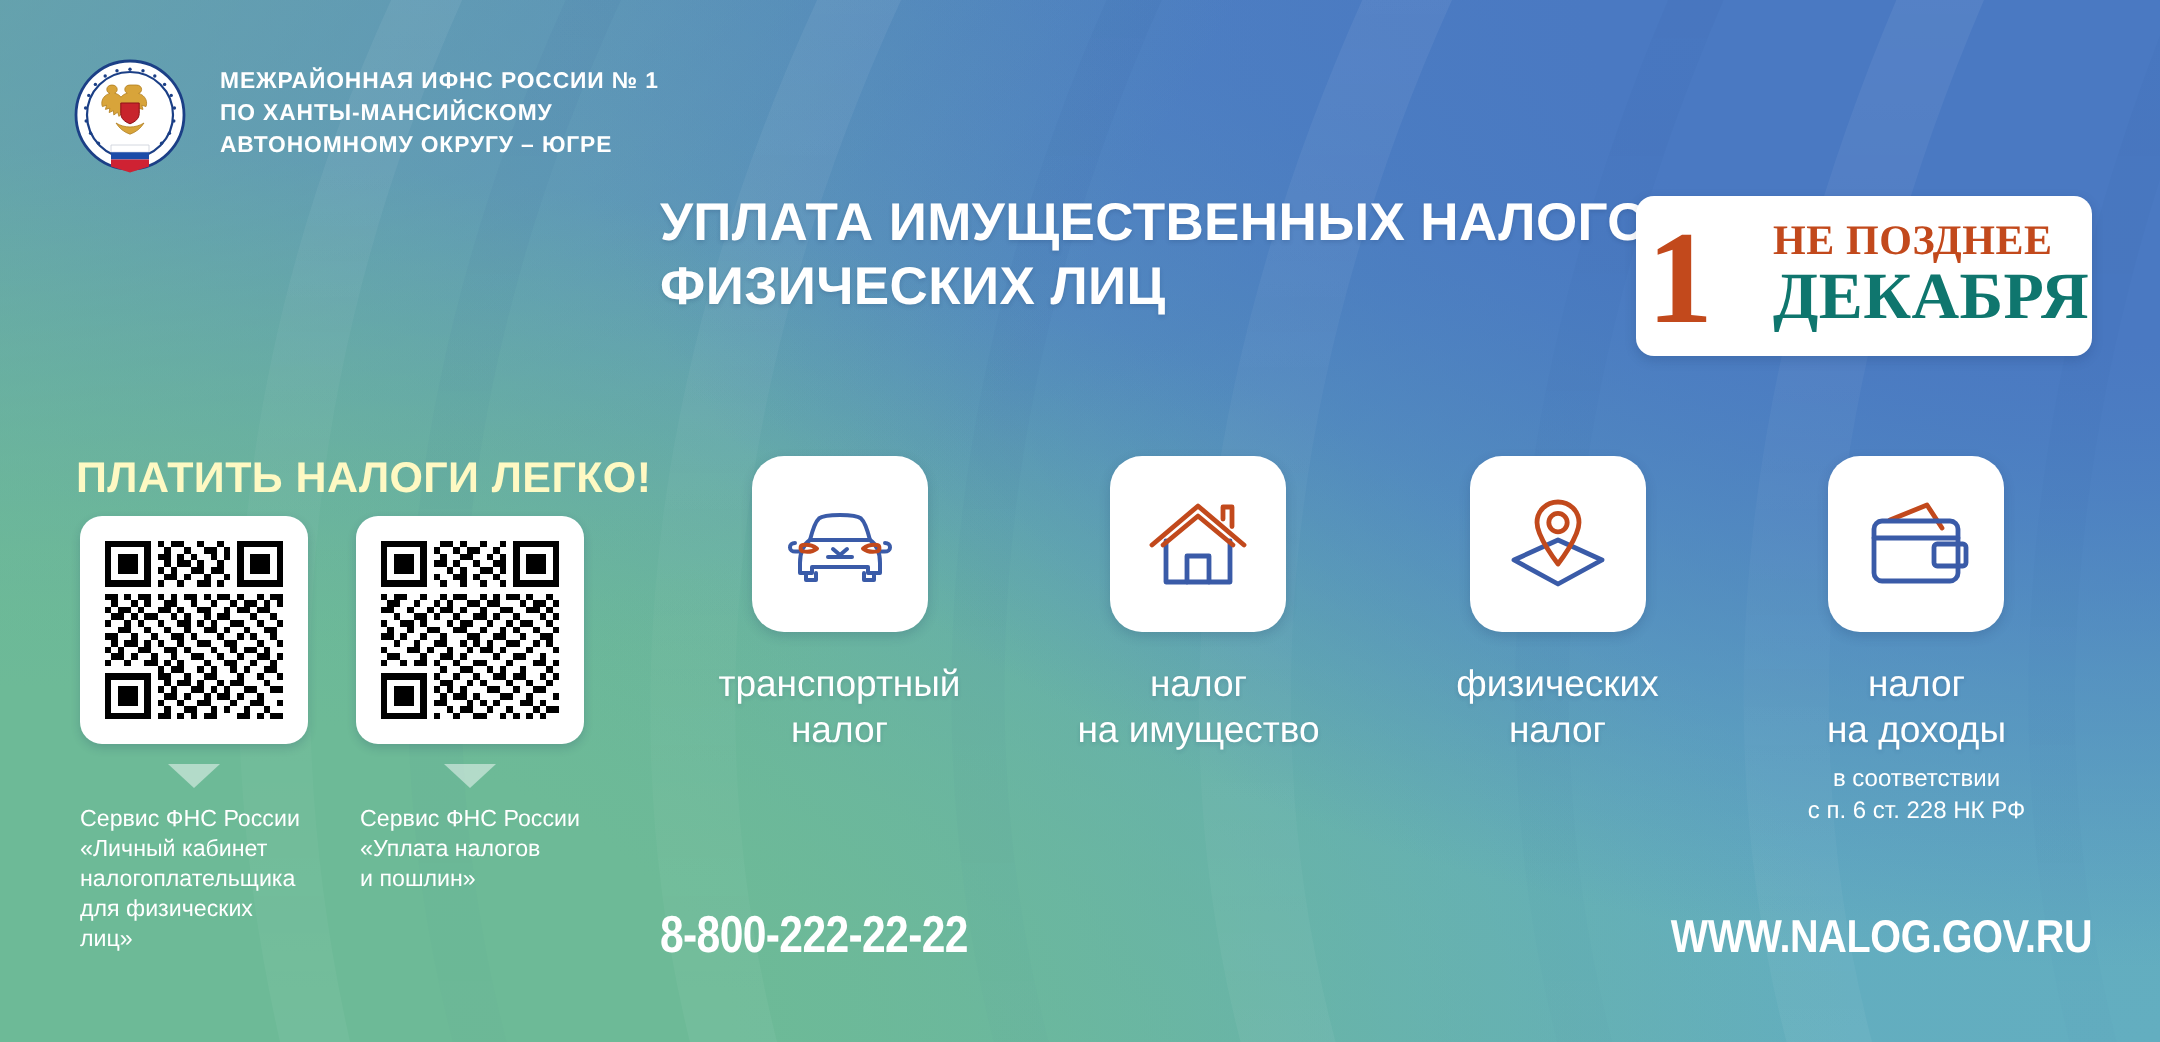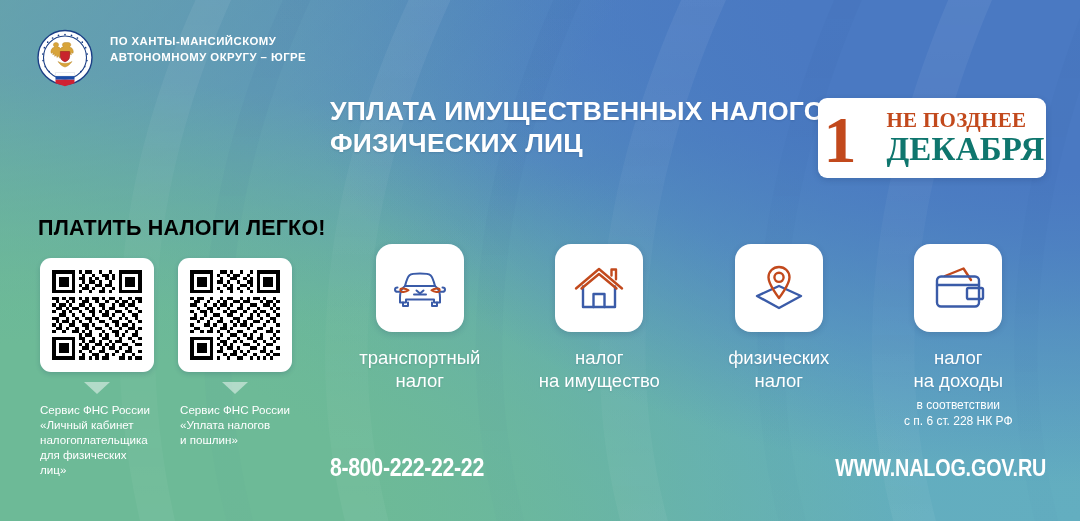--- a/index.html
+++ b/index.html
@@ -71,43 +71,43 @@
     font-size:21px;line-height:21px;color:#c2491c;letter-spacing:.3px;
   }
   .deadline-bot{
     font-family:"Liberation Serif", serif;font-weight:bold;
     font-size:33px;line-height:33px;color:#0f766e;letter-spacing:.2px;
     margin-top:2px;
   }
 
   
   .qr-head{
-    position:absolute;left:38px;top:216px;
-    color:#000000;font-weight:bold;font-size:21.5px;letter-spacing:.2px;
+    position:absolute;left:38px;top:227px;
+    color:#fef9c3;font-weight:bold;font-size:21.5px;letter-spacing:.2px;
   }
   .qr-row{position:absolute;left:40px;top:258px;display:flex;gap:24px;}
   .qr-col{width:114px;display:flex;flex-direction:column;align-items:center;}
   .qr-card{
     width:114px;height:114px;background:#ffffff;border-radius:11px;
     display:flex;align-items:center;justify-content:center;
     box-shadow:0 2px 5px rgba(20,45,90,.18);
   }
   .qr-card svg{display:block;}
   .qr-arrow{
     width:0;height:0;margin-top:10px;
     border-left:13px solid transparent;border-right:13px solid transparent;
     border-top:12px solid rgba(255,255,255,.48);
   }
   .qr-cap{
     margin-top:8px;color:#ffffff;font-size:11.6px;line-height:15px;
     white-space:pre-line;
   }
 
   
-  .cards{position:absolute;left:330px;top:244px;width:718px;display:flex;}
+  .cards{position:absolute;left:330px;top:228px;width:718px;display:flex;}
   .card{width:194px;display:flex;flex-direction:column;align-items:center;}
   .card-tile{
     width:88px;height:88px;background:#ffffff;border-radius:16px;
     display:flex;align-items:center;justify-content:center;
     box-shadow:0 2px 6px rgba(20,45,90,.18);
   }
   .card-label{
     margin-top:14px;color:#ffffff;font-size:18.5px;line-height:23px;
     text-align:center;white-space:pre-line;
     text-shadow:0 1px 2px rgba(20,50,95,.14);
@@ -197,20 +197,21 @@
 
         <g>
           <path d="M21.5 44.5h19v3.6h-19z" fill="#ffffff" stroke="#c9ced8" stroke-width="0.4"></path>
           <path d="M21.5 48.1h19v3.6h-19z" fill="#1b4ca8"></path>
           <path d="M21.5 51.7h19v3.6l-9.5 3-9.5-3z" fill="#cf2233"></path>
         </g>
       </svg>
     </div>
 
     <div class="hdr-lines">
+      <div class="hdr-line">МЕЖРАЙОННАЯ ИФНС РОССИИ № 1</div>
       <div class="hdr-line">ПО ХАНТЫ-МАНСИЙСКОМУ</div>
       <div class="hdr-line">АВТОНОМНОМУ ОКРУГУ – ЮГРЕ</div>
     </div>
   </div>
 
   <div class="title">
     <div>УПЛАТА ИМУЩЕСТВЕННЫХ НАЛОГОВ</div>
     <div>ФИЗИЧЕСКИХ ЛИЦ</div>
   </div>
 

